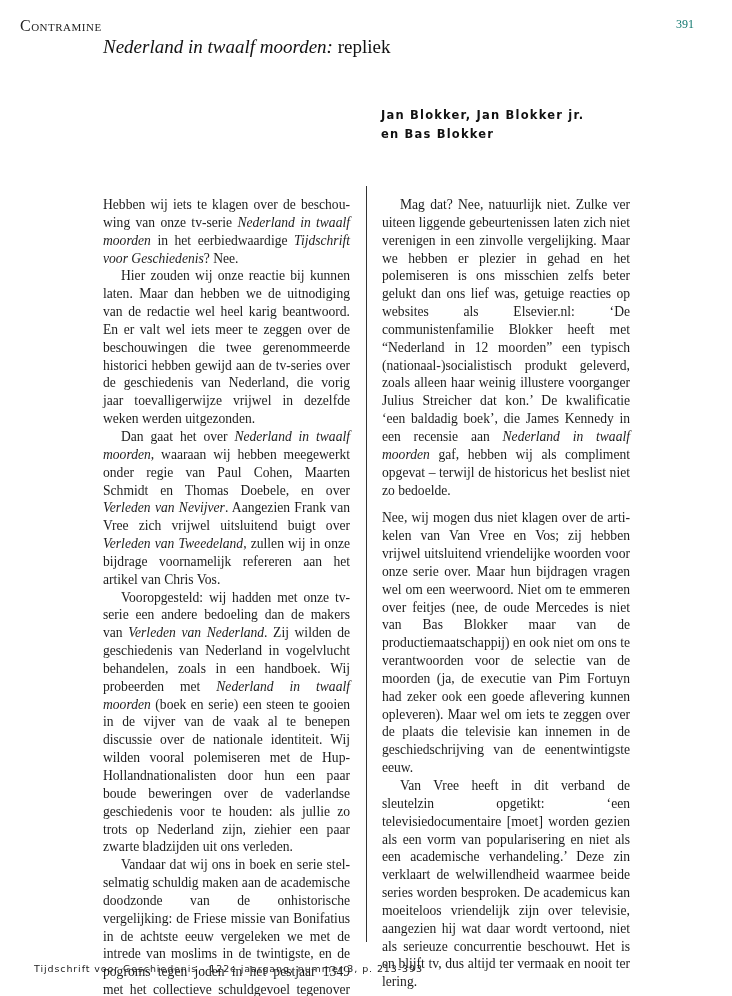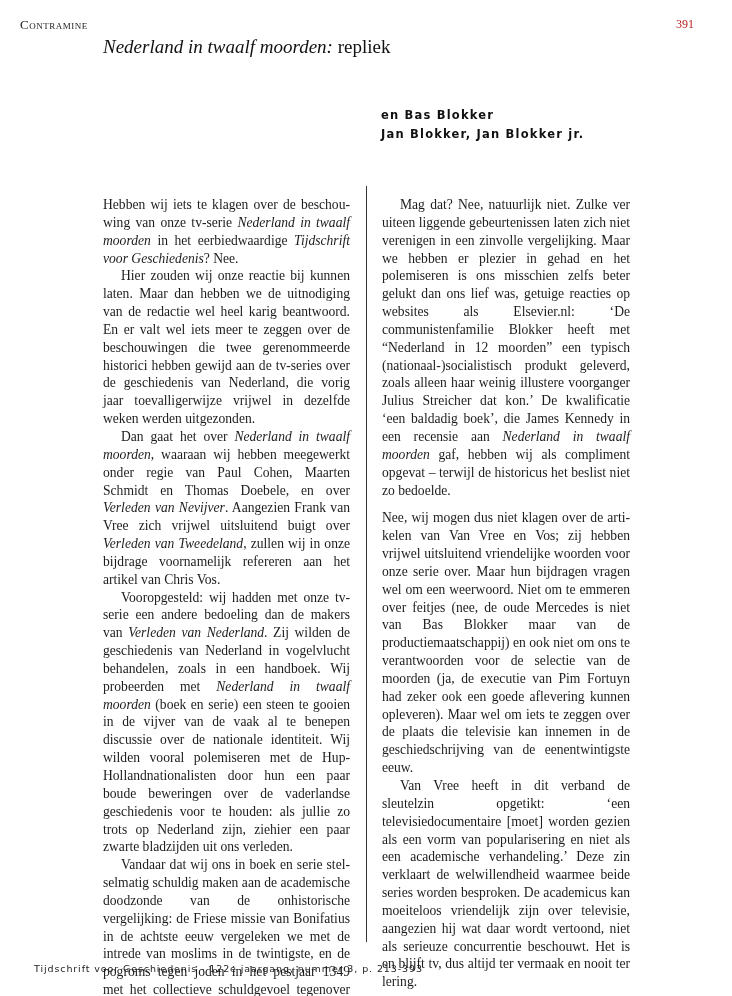--- a/index.html
+++ b/index.html
@@ -2,26 +2,26 @@
 <html><head>
 <meta charset="utf-8">
 <style>
   html, body { margin: 0; padding: 0; background: #ffffff; }
   body {
     width: 732px; height: 996px; position: relative; overflow: hidden;
     font-family: "DejaVu Serif", "Liberation Serif", serif; color: #1a1a1a;
   }
   .running-head {
     position: absolute; left: 20px; top: 17px;
-    font-family: "Liberation Serif", serif; font-size: 13px;
+    font-family: "Liberation Serif", serif; font-size: 16px;
     font-variant: small-caps; letter-spacing: 0.5px; color: #222;
   }
   .page-number {
     position: absolute; right: 38px; top: 17px;
-    font-family: "Liberation Serif", serif; font-size: 12px; color: #b91c1c;
+    font-family: "Liberation Serif", serif; font-size: 12px; color: #0f766e;
   }
   .title {
     position: absolute; left: 103px; top: 36px;
     font-family: "Liberation Serif", serif; font-size: 19px; color: #111;
     white-space: nowrap; margin: 0; font-weight: normal;
   }
   .title .ital { font-style: italic; }
   .authors {
     position: absolute; left: 381px; top: 106px;
     font-family: "DejaVu Sans", sans-serif; font-weight: bold; font-size: 11.5px;
@@ -51,22 +51,22 @@
 </style>
 </head>
 <body>
 
 <div class="running-head">Contramine</div>
 <div class="page-number">391</div>
 
 <h1 class="title"><span class="ital">Nederland in twaalf moorden:</span><span> repliek</span></h1>
 
 <div class="authors">
+  <div>Jan Blokker, Jan Blokker jr.</div>
   <div>en Bas Blokker</div>
-  <div>Jan Blokker, Jan Blokker jr.</div>
 </div>
 
 <div class="column col-left">
   <p>Hebben wij iets te klagen over de beschou­wing van onze tv-serie <i>Nederland in twaalf moorden</i> in het eerbiedwaardige <i>Tijdschrift voor Geschiedenis</i>? Nee.</p>
   <p class="indent">Hier zouden wij onze reactie bij kunnen laten. Maar dan hebben we de uitnodiging van de redactie wel heel karig beantwoord. En er valt wel iets meer te zeggen over de beschou­wingen die twee gerenommeerde historici hebben gewijd aan de tv-series over de ge­schiedenis van Nederland, die vorig jaar toe­valligerwijze vrijwel in dezelfde weken werden uitgezonden.</p>
   <p class="indent">Dan gaat het over <i>Nederland in twaalf moorden</i>, waaraan wij hebben meegewerkt on­der regie van Paul Cohen, Maarten Schmidt en Thomas Doebele, en over <i>Verleden van Ne­vijver</i>. Aangezien Frank van Vree zich vrij­wel uitsluitend buigt over <i>Verleden van Tweede­land</i>, zullen wij in onze bijdrage voornamelijk refereren aan het artikel van Chris Vos.</p>
   <p class="indent">Vooropgesteld: wij hadden met onze tv-serie een andere bedoeling dan de makers van <i>Verleden van Nederland</i>. Zij wilden de geschie­denis van Nederland in vogelvlucht behande­len, zoals in een handboek. Wij probeerden met <i>Nederland in twaalf moorden</i> (boek en serie) een steen te gooien in de vijver van de vaak al te benepen discussie over de nationale identiteit. Wij wilden vooral polemiseren met de Hup-Hollandnationalisten door hun een paar boude beweringen over de vaderlandse geschiedenis voor te houden: als jullie zo trots op Nederland zijn, ziehier een paar zwarte bladzijden uit ons verleden.</p>
   <p class="indent">Vandaar dat wij ons in boek en serie stel­selmatig schuldig maken aan de academische doodzonde van de onhistorische vergelijking: de Friese missie van Bonifatius in de achtste eeuw vergeleken we met de intrede van mos­lims in de twintigste, en de pogroms tegen jo­den in het pestjaar 1349 met het collectieve schuldgevoel tegenover joden na de Tweede Wereldoorlog.</p>
 </div>
 

